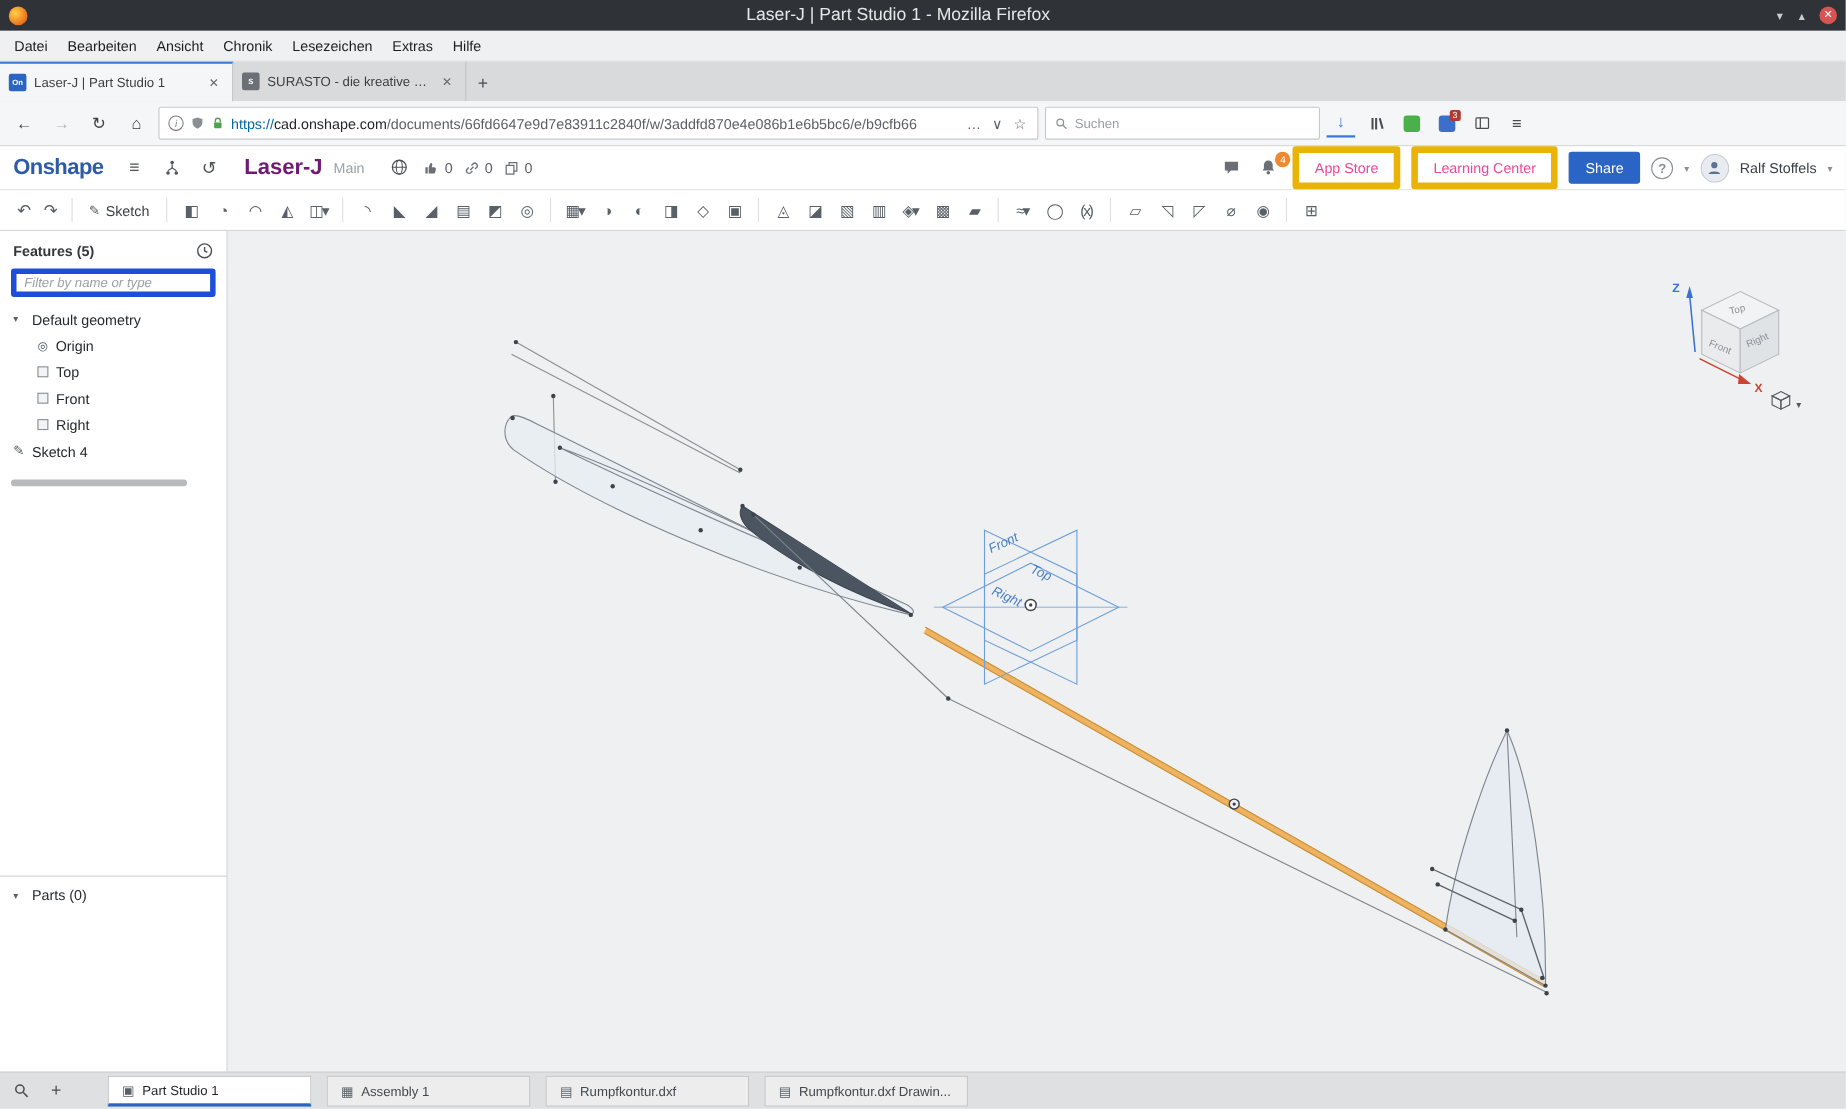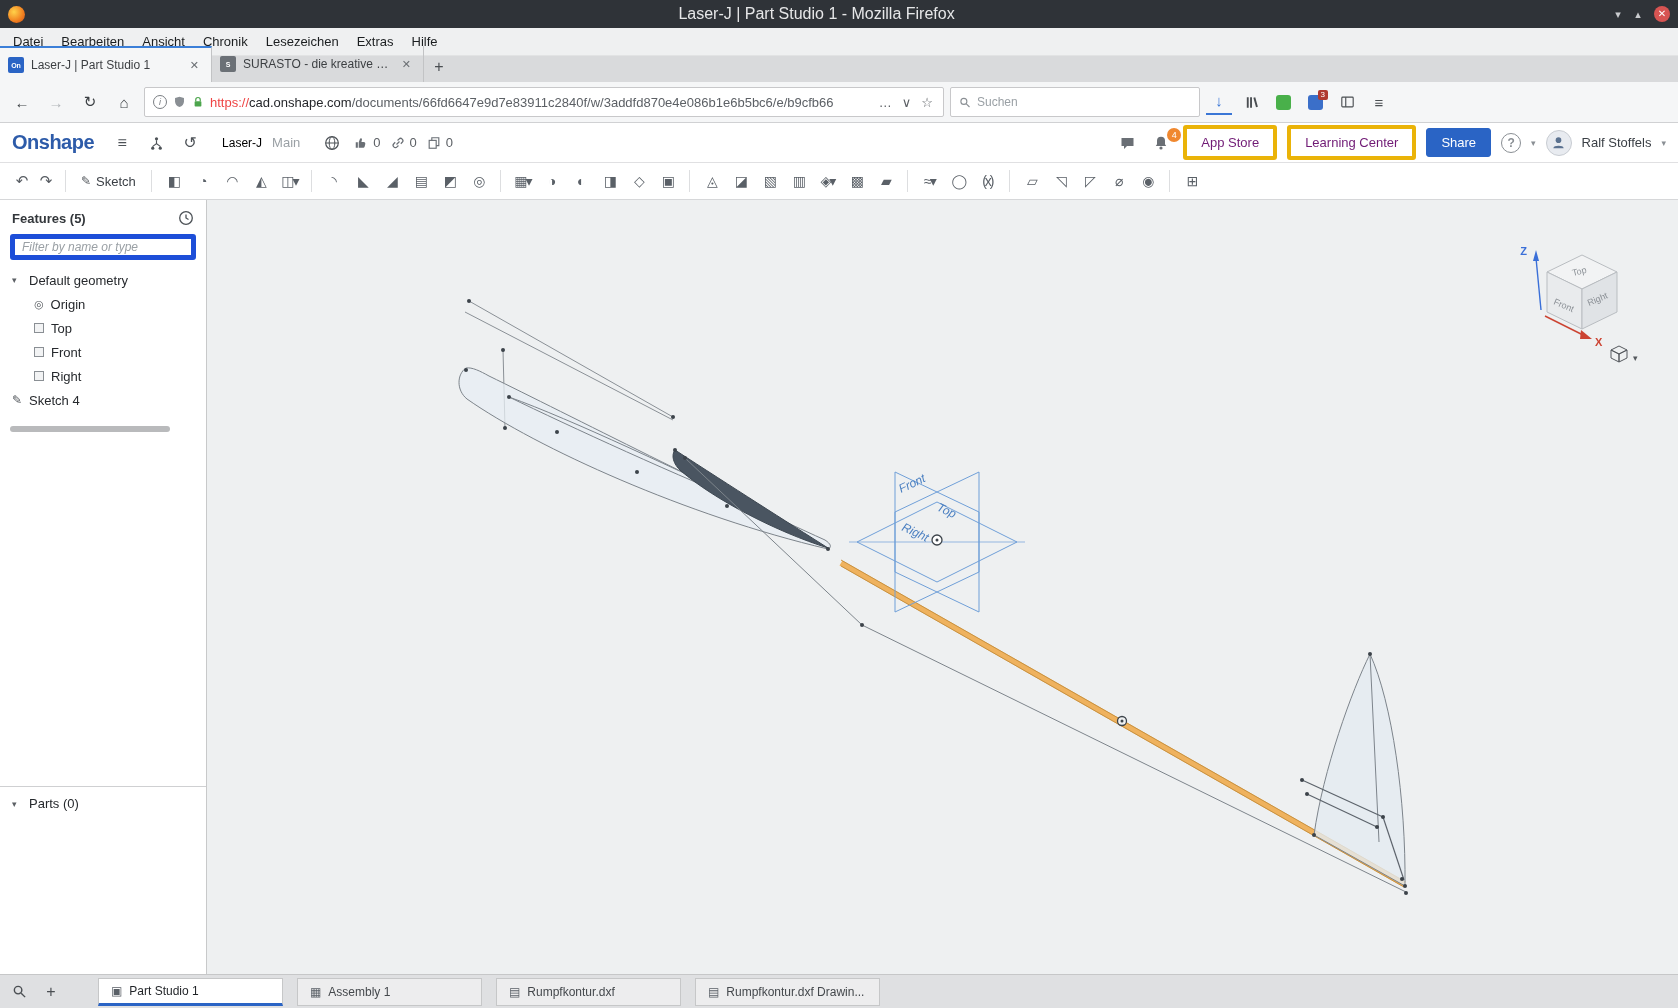--- a/index.html
+++ b/index.html
@@ -12,60 +12,60 @@
   .ff-logo { width:17px; height:17px; border-radius:50%; background:radial-gradient(circle at 35% 35%, #ffd24a, #f07e1f 60%, #c9501a); flex:0 0 auto; }
   .tb-title { flex:1; text-align:center; font-size:16px; color:#e6e7e8; }
   .tb-btn { width:20px; text-align:center; color:#c9cbce; font-size:11px; cursor:default; }
   .tb-close { width:16px; height:16px; border-radius:50%; background:#d75452; color:#fff; font-size:10px; line-height:16px; text-align:center; margin-left:6px; }
 
   
   .menubar { height:28px; background:#eff0f1; border-bottom:1px solid #e2e3e4; display:flex; align-items:center; padding:0 4px; flex:0 0 auto; }
   .menu-item { padding:0 9px; color:#1b1e20; cursor:default; }
 
   
-  .tabstrip { height:26px; background:#d9dadc; display:flex; align-items:flex-end; padding:0 0 0 0; flex:0 0 auto; }
+  .tabstrip { height:36px; background:#d9dadc; display:flex; align-items:flex-end; padding:0 0 0 0; flex:0 0 auto; }
   .btab { width:212px; height:36px; display:flex; align-items:center; gap:7px; padding:0 8px; border-right:1px solid #c2c3c5; font-size:12px; color:#3c3f42; position:relative; }
   .btab.active { background:#f5f6f7; border-top:2px solid #3b7fd8; }
   .favicon { width:16px; height:16px; border-radius:2px; color:#fff; font-size:7px; font-weight:bold; display:flex; align-items:center; justify-content:center; flex:0 0 auto; }
   .fav-on { background:#2a64c5; }
   .fav-s { background:#6b7076; }
   .btab-label { flex:1; white-space:nowrap; overflow:hidden; text-overflow:ellipsis; }
   .btab-close { color:#6a6e73; font-size:11px; padding:2px 4px; }
   .newtab-btn { width:30px; height:30px; display:flex; align-items:center; justify-content:center; font-size:16px; color:#4a4e52; }
 
   
   .navbar { height:41px; background:#f5f6f7; border-bottom:1px solid #d0d1d3; display:flex; align-items:center; padding:0 8px; gap:6px; flex:0 0 auto; }
   .nav-btn { width:28px; height:28px; border-radius:50%; display:flex; align-items:center; justify-content:center; font-size:15px; color:#3c4044; }
   .nav-btn.disabled { color:#b3b6b9; }
   .urlbar { flex:1; max-width:800px; height:30px; background:#fff; border:1px solid #c8c8ca; border-radius:2px; display:flex; align-items:center; padding:0 8px; gap:6px; overflow:hidden; }
   .circ-i { width:14px; height:14px; border:1px solid #7a7e83; border-radius:50%; font-size:9px; color:#7a7e83; display:flex; align-items:center; justify-content:center; font-style:italic; flex:0 0 auto; }
   .url-text { flex:1; white-space:nowrap; overflow:hidden; display:flex; }
-  .url-scheme { color:#ef4444; }
+  .url-scheme { color:#0369a1; }
   .url-host { color:#24262a; }
   .url-path { color:#5c6065; overflow:hidden; text-overflow:ellipsis; white-space:nowrap; }
   .urlbar .right-ico { color:#5c6065; font-size:13px; flex:0 0 auto; padding:0 2px; }
   .searchbar { width:250px; height:30px; background:#fff; border:1px solid #c8c8ca; border-radius:2px; display:flex; align-items:center; padding:0 8px; gap:6px; }
   .searchbar input, .filter-box input { border:none; outline:none; width:100%; font-size:12px; font-family:"Liberation Sans",sans-serif; background:transparent; }
   .searchbar input::placeholder { color:#9aa0a5; }
   .ff-ico { width:26px; height:26px; display:flex; align-items:center; justify-content:center; color:#4a4e52; font-size:15px; position:relative; }
   .dl-arrow { color:#3a76d6; font-weight:bold; border-bottom:2px solid #3a76d6; line-height:14px; }
   .ext-sq { width:15px; height:15px; border-radius:3px; }
   .ext-green { background:#49b04a; }
   .ext-blue { background:#3b6fc9; }
   .ext-badge { position:absolute; top:1px; right:0; background:#b03a30; color:#fff; font-size:8px; line-height:10px; padding:0 3px; border-radius:2px; }
 
   
   .osheader { height:40px; background:#fff; border-bottom:1px solid #e0e0e2; display:flex; align-items:center; padding:0 12px; gap:10px; flex:0 0 auto; }
   .os-logo { font-size:20px; font-weight:bold; color:#2d5ba9; letter-spacing:-0.5px; margin-right:6px; }
   .os-ico { color:#4d5257; font-size:16px; width:24px; text-align:center; }
-  .doc-title { font-size:12px; font-weight:normal; color:#000000; margin-left:10px; }
+  .doc-title { font-size:20px; font-weight:bold; color:#701a75; margin-left:10px; }
   .workspace { font-size:13px; color:#9aa0a5; margin-right:10px; }
   .counter { display:flex; align-items:center; gap:5px; color:#5c6065; font-size:13px; }
   .spacer { flex:1; }
-  .hdr-btn { border:4px solid #eab308; border-radius:3px; background:#fff; color:#701a75; font-size:13px; padding:6px 14px; white-space:nowrap; }
+  .hdr-btn { border:6px solid #eab308; border-radius:3px; background:#fff; color:#ec4899; font-size:13px; padding:6px 14px; white-space:nowrap; }
   .share-btn { background:#2a64c5; border:1px solid #2a64c5; color:#fff; }
   .bell-wrap { position:relative; }
   .notif-badge { position:absolute; top:-6px; right:-8px; background:#f0882f; color:#fff; font-size:9px; min-width:14px; height:14px; line-height:14px; border-radius:7px; text-align:center; padding:0 2px; }
   .help-circ { width:20px; height:20px; border-radius:50%; border:1.5px solid #8a8f94; color:#8a8f94; display:flex; align-items:center; justify-content:center; font-size:12px; font-weight:bold; }
   .caret { color:#8a8f94; font-size:9px; }
   .avatar { width:26px; height:26px; border-radius:50%; background:#e8ebf0; border:1px solid #c8ccd2; display:flex; align-items:center; justify-content:center; }
   .user-name { font-size:13px; color:#3a3f45; white-space:nowrap; }
 
   
   .cadbar { height:37px; background:#fff; border-bottom:1px solid #d6d7d9; display:flex; align-items:center; padding:0 10px; flex:0 0 auto; }

